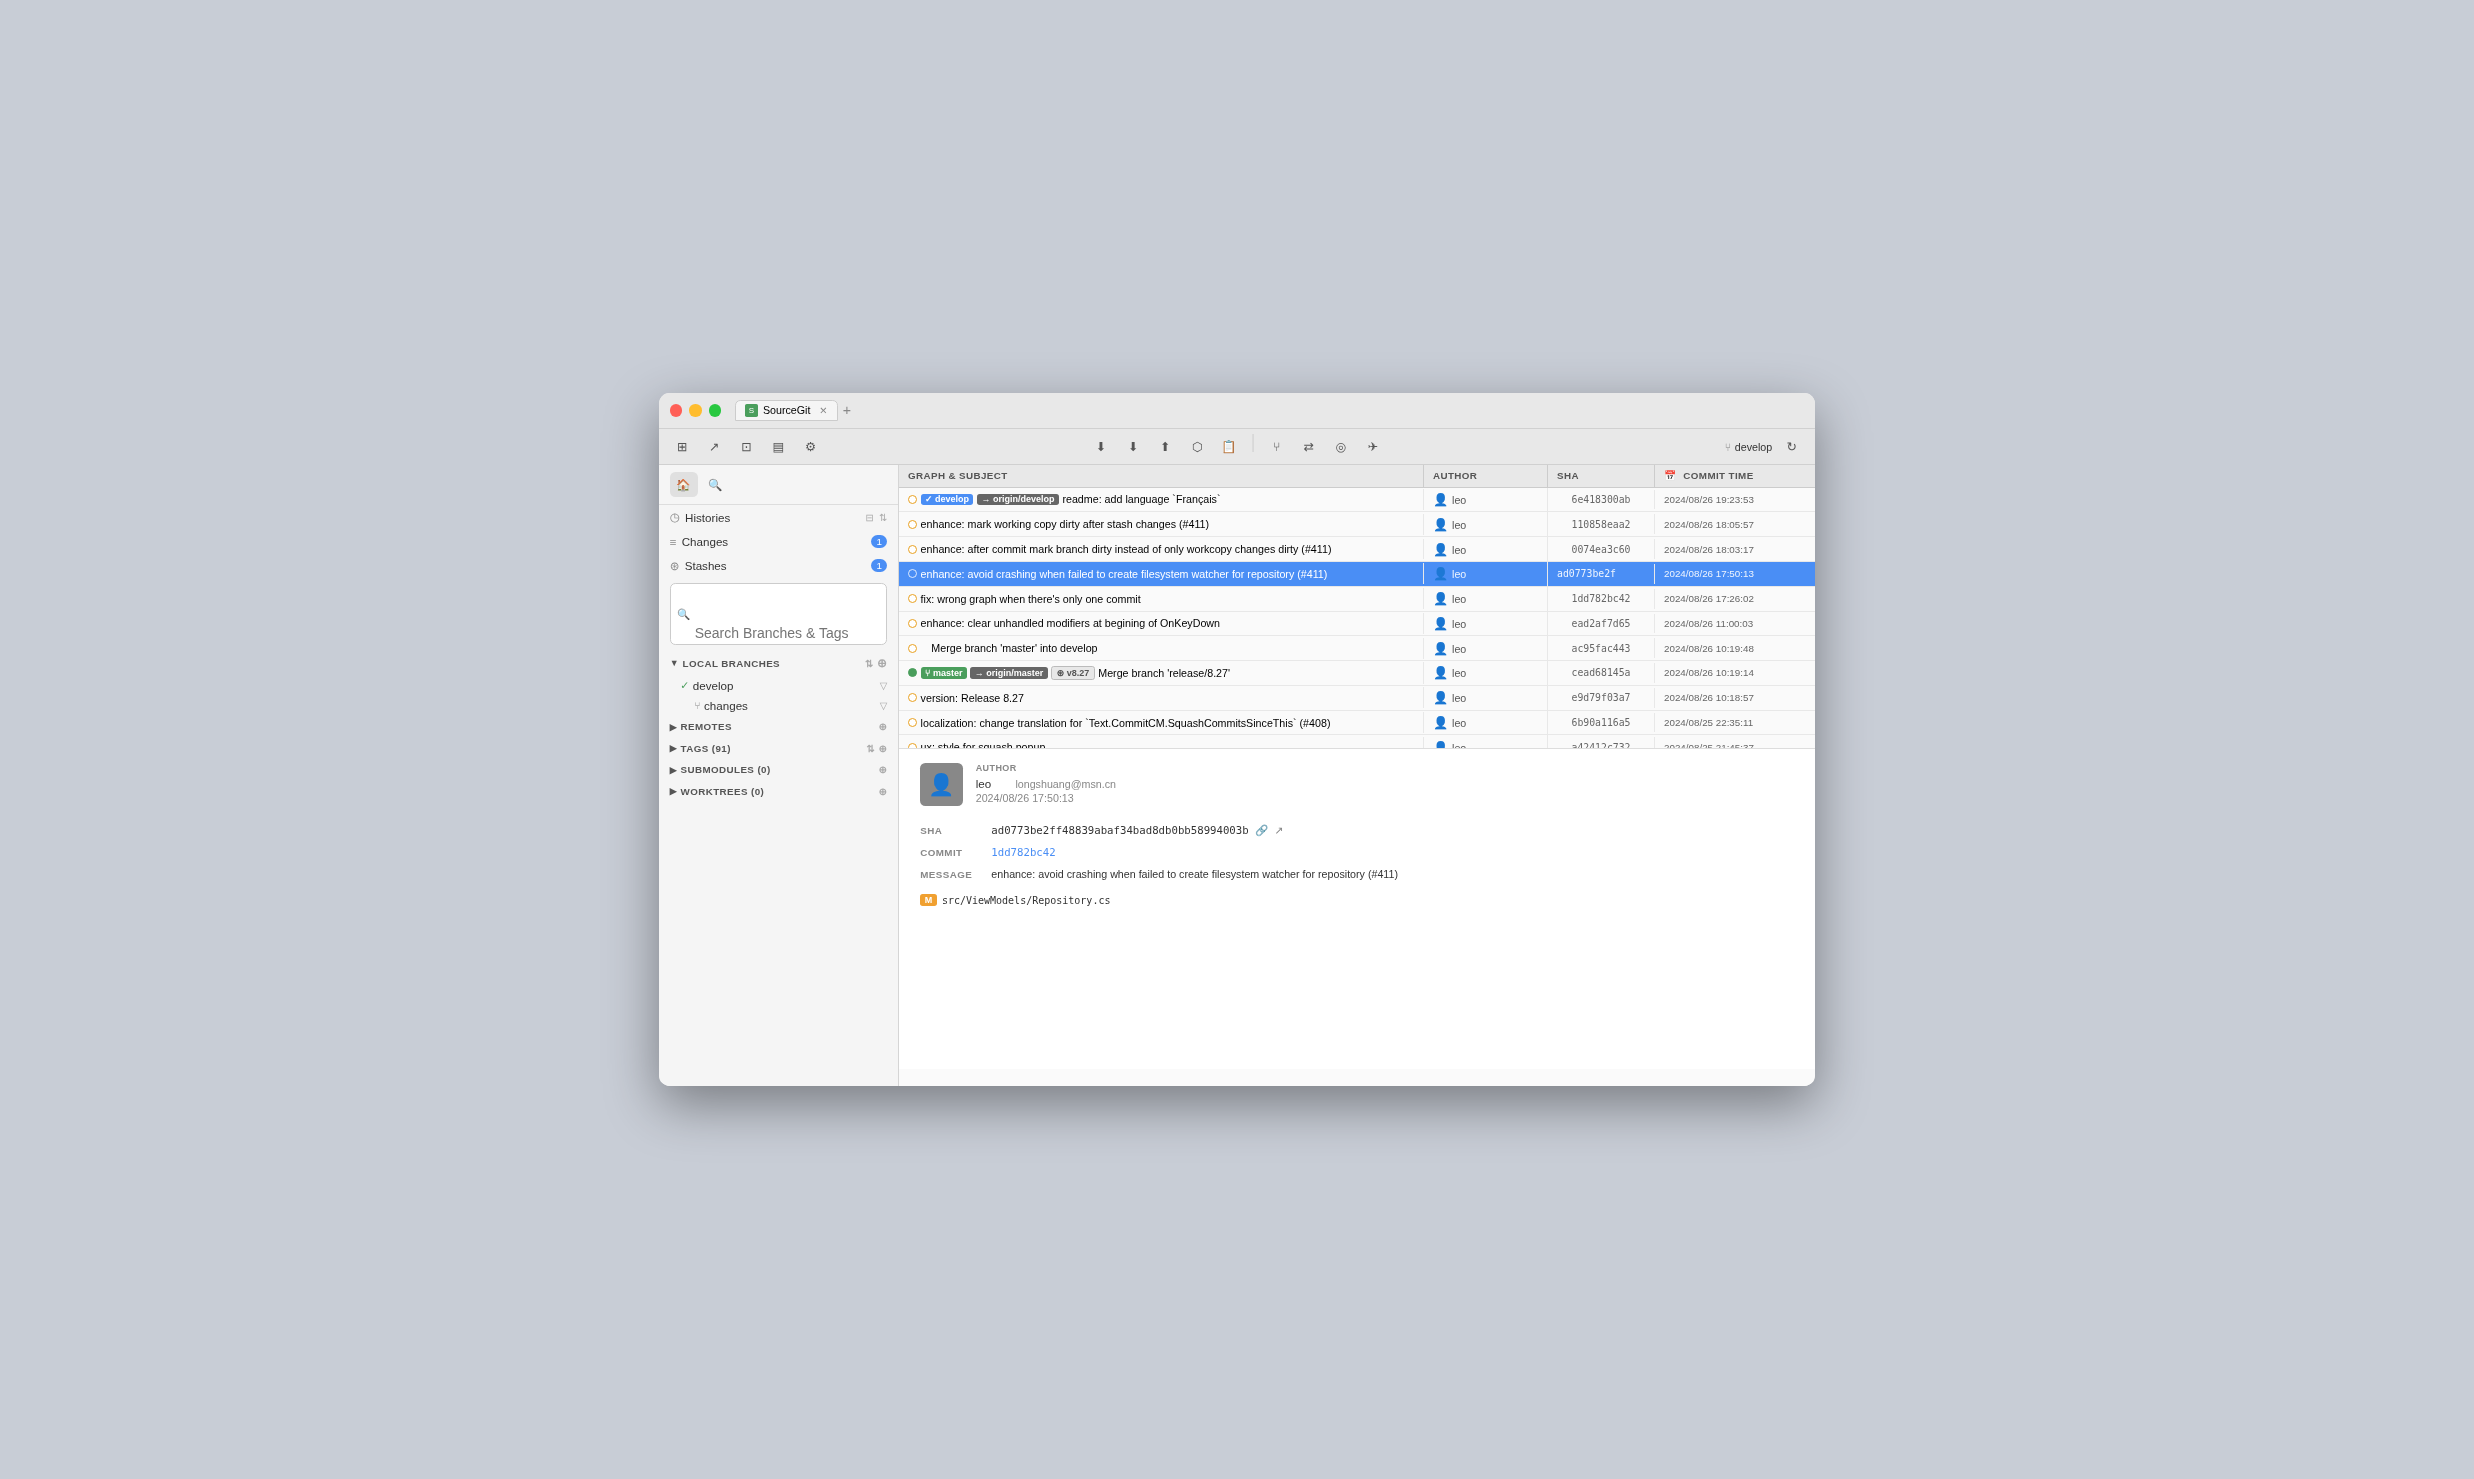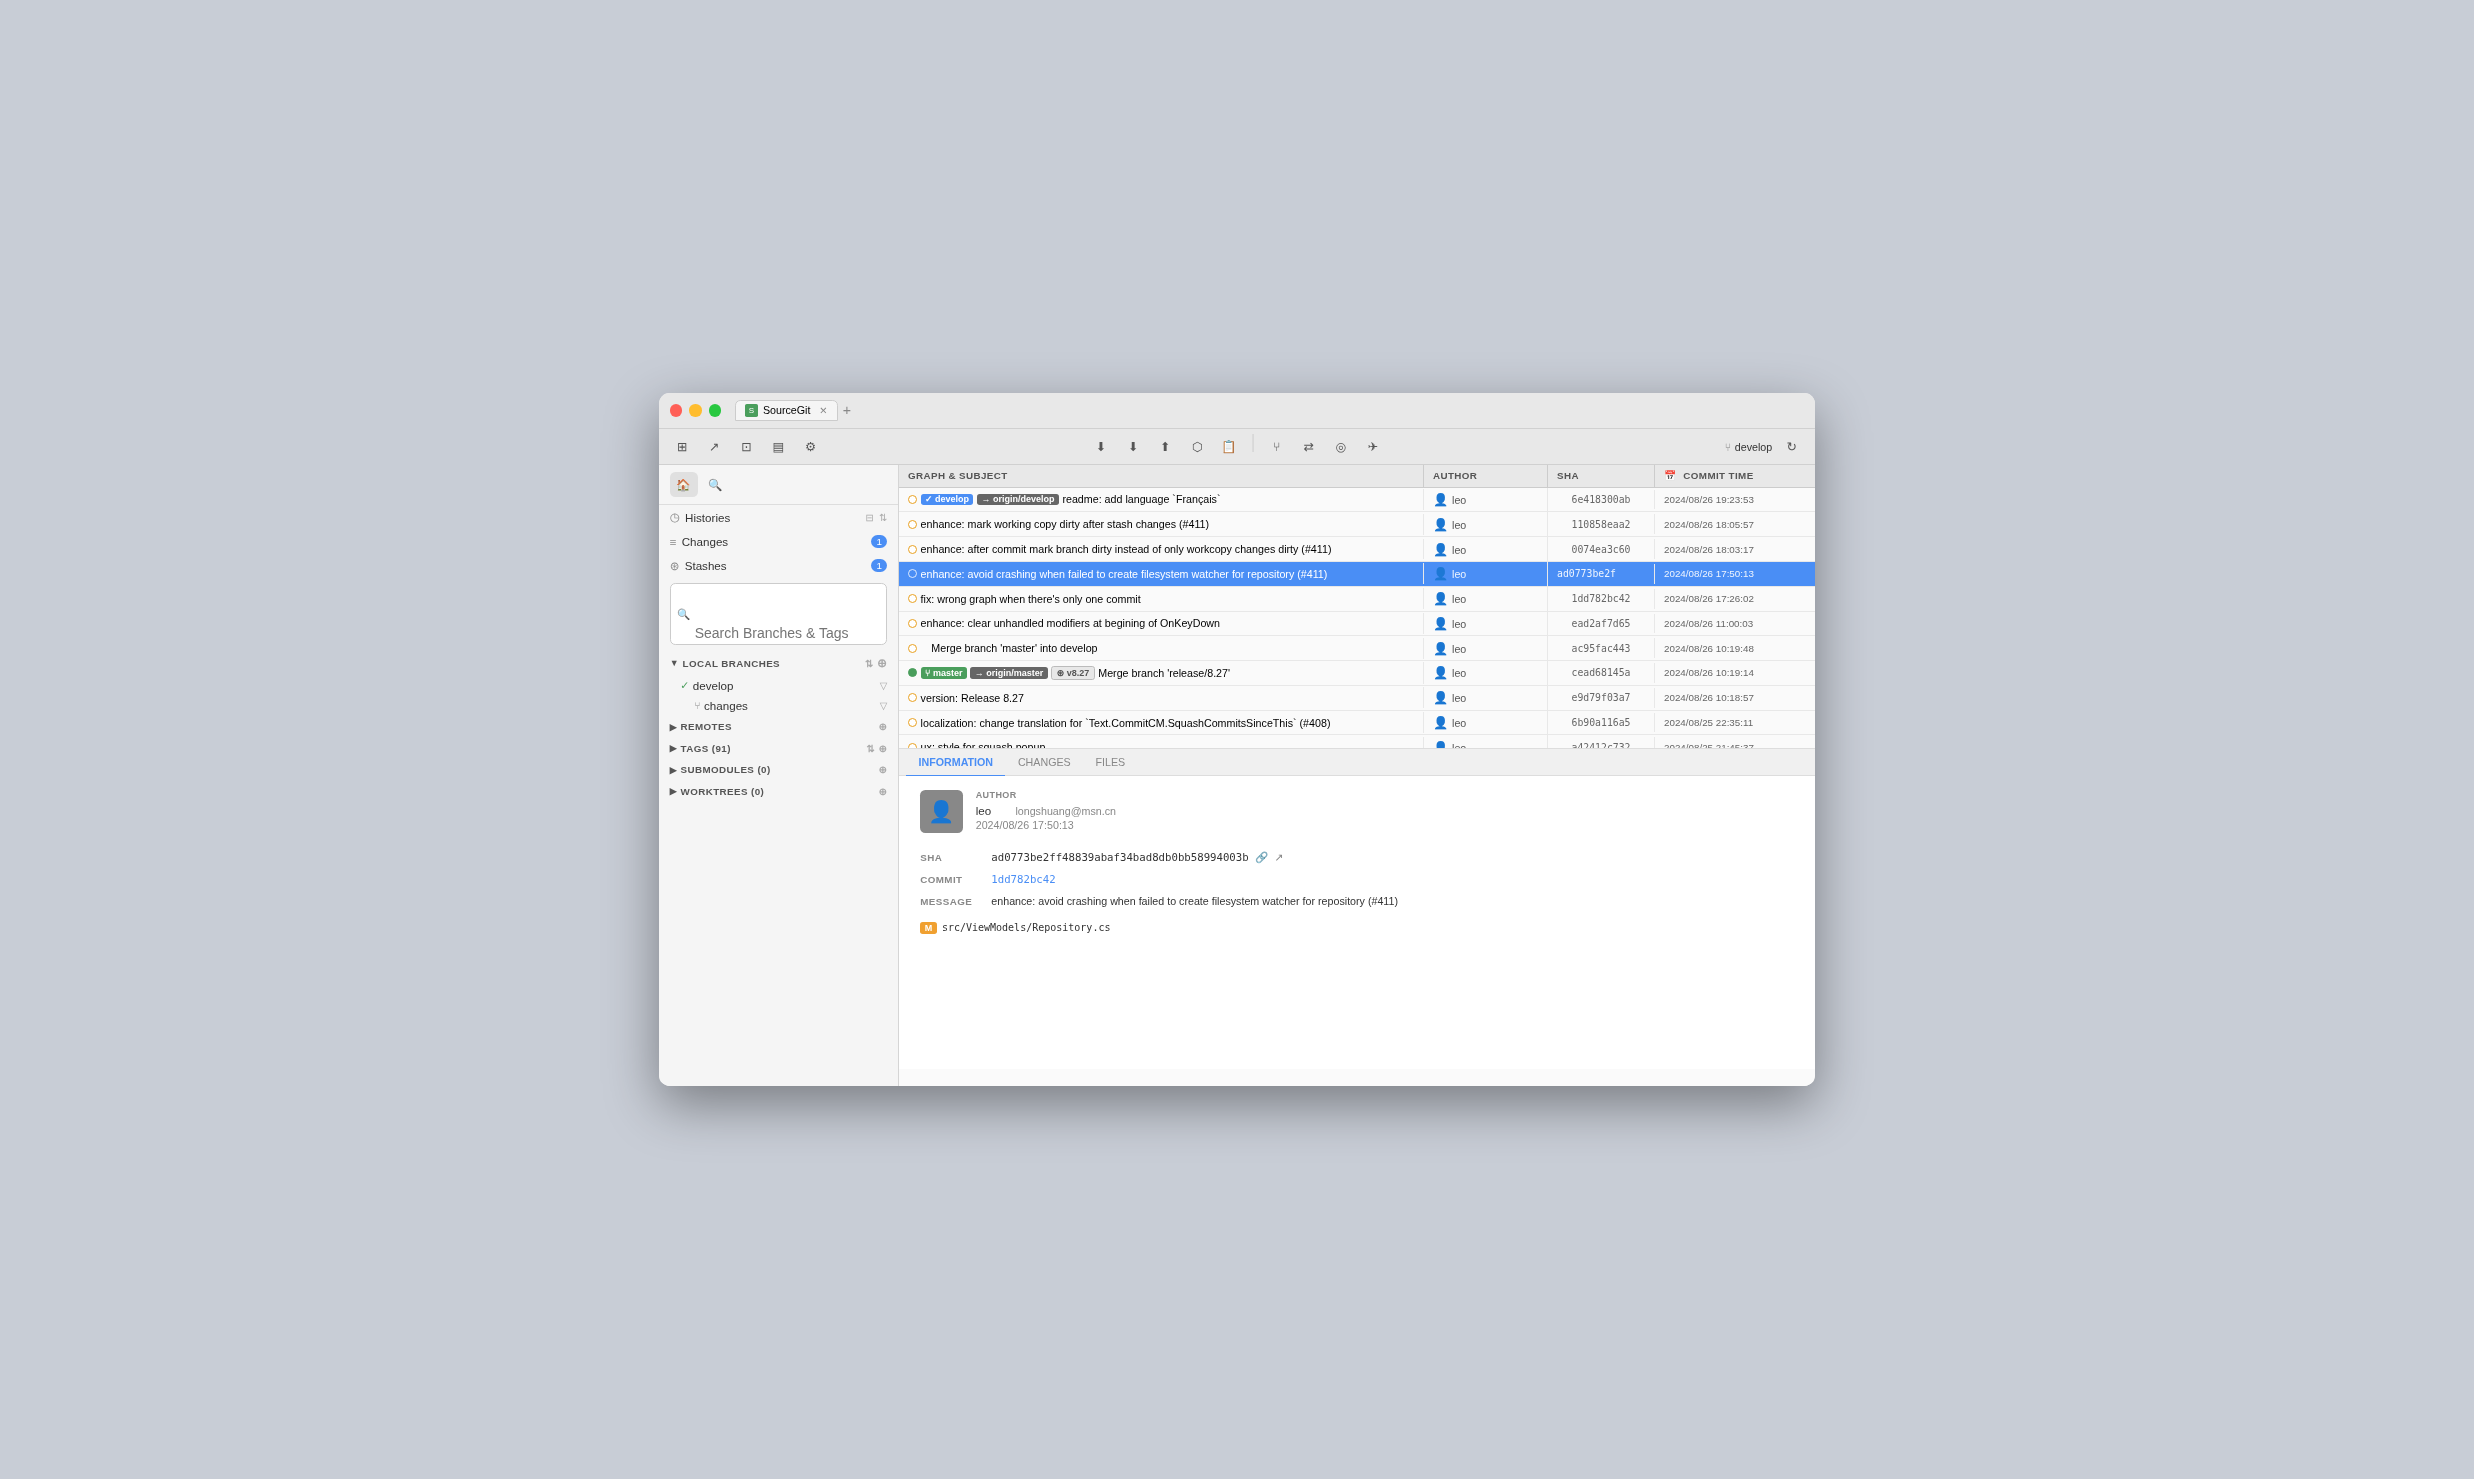--- a/index.html
+++ b/index.html
@@ -706,25 +706,20 @@
               <span>ux: style for squash popup</span>
             </div>
           </div>
           <div class="commit-cell commit-author"><span style="font-size:12.4px;margin-right:3.6px;">👤</span>leo</div>
           <div class="commit-cell commit-sha">a42412c732</div>
           <div class="commit-cell commit-time">2024/08/25 21:45:37</div>
         </div>
       </div>
 
       <div class="detail-panel">
-        <div class="detail-tabs">
-          <div class="detail-tab active">INFORMATION</div>
-          <div class="detail-tab">CHANGES</div>
-          <div class="detail-tab">FILES</div>
-        </div>
         <div class="detail-content">
 
           <div class="author-section">
             <div class="author-avatar">
               <span style="font-size:21.3px;">👤</span>
             </div>
             <div class="author-info">
               <div class="label">AUTHOR</div>
               <div>
                 <span class="author-name">leo</span>

